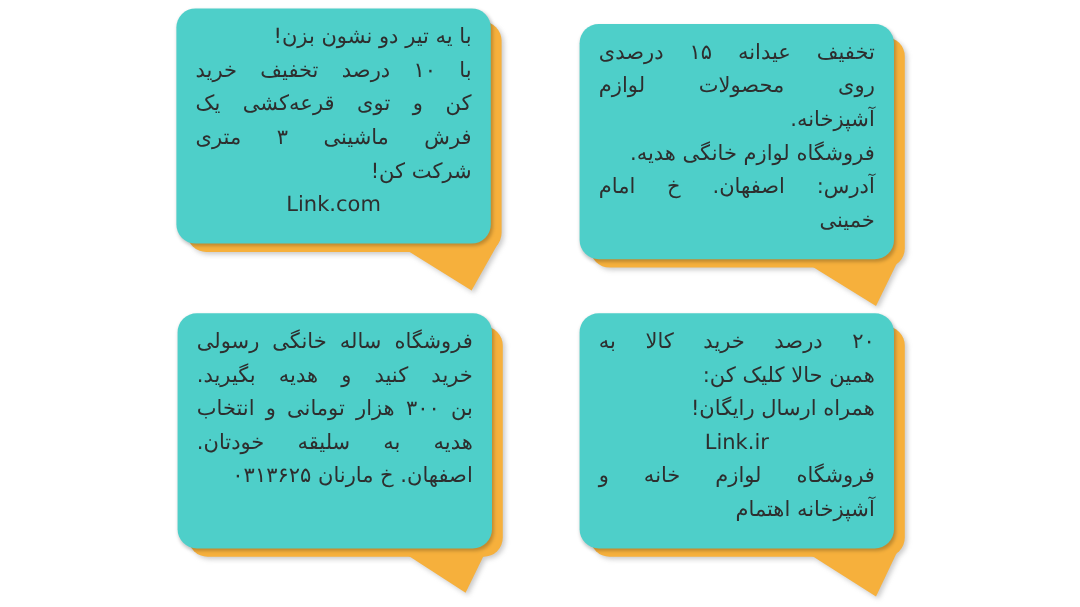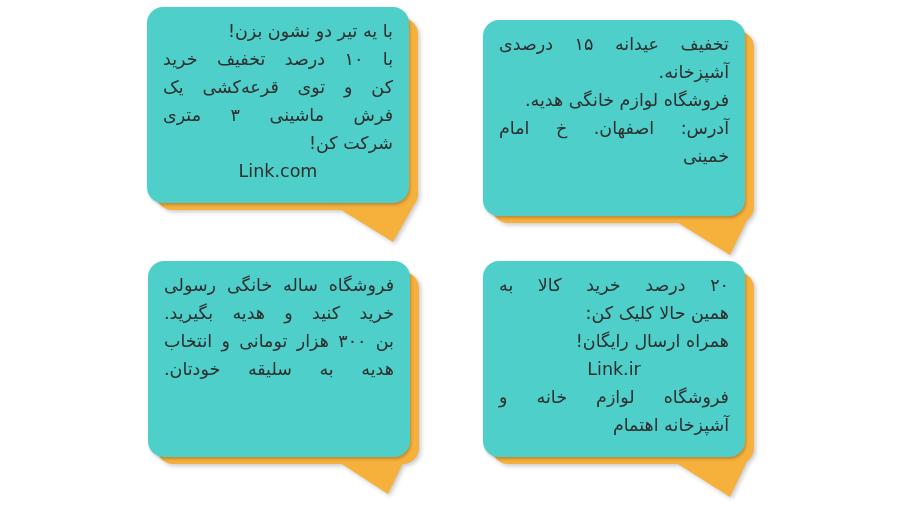--- a/index.html
+++ b/index.html
@@ -74,37 +74,39 @@
     </div>
   </div>
 
   <div class="bubble b2">
     <svg class="back" viewBox="0 0 300 250" aria-hidden="true">
       <rect x="9" y="11" width="262" height="192" rx="16" fill="#F6B03C"></rect>
       <polygon points="184,196 247,235 266,196" fill="#F6B03C"></polygon>
     </svg>
     <div class="front">
       <div class="line j">تخفیف عیدانه ۱۵ درصدی</div>
+      <div class="line j">روی محصولات لوازم</div>
       <div class="line r">آشپزخانه.</div>
       <div class="line r">فروشگاه لوازم خانگی هدیه.</div>
       <div class="line j">آدرس: اصفهان. خ امام</div>
       <div class="line r">خمینی</div>
     </div>
   </div>
 
   <div class="bubble b3">
     <svg class="back" viewBox="0 0 300 250" aria-hidden="true">
       <rect x="9" y="11" width="262" height="192" rx="16" fill="#F6B03C"></rect>
       <polygon points="183,196 240,233 258,196" fill="#F6B03C"></polygon>
     </svg>
     <div class="front">
       <div class="line j">فروشگاه ساله خانگی رسولی</div>
       <div class="line j">خرید کنید و هدیه بگیرید.</div>
       <div class="line j">بن ۳۰۰ هزار تومانی و انتخاب</div>
       <div class="line j">هدیه به سلیقه خودتان.</div>
+      <div class="line r">اصفهان. خ مارنان ۰۳۱۳۶۲۵</div>
     </div>
   </div>
 
   <div class="bubble b4">
     <svg class="back" viewBox="0 0 300 250" aria-hidden="true">
       <rect x="9" y="11" width="262" height="192" rx="16" fill="#F6B03C"></rect>
       <polygon points="184,196 247,236 266,196" fill="#F6B03C"></polygon>
     </svg>
     <div class="front">
       <div class="line j">۲۰ درصد خرید کالا به</div>

